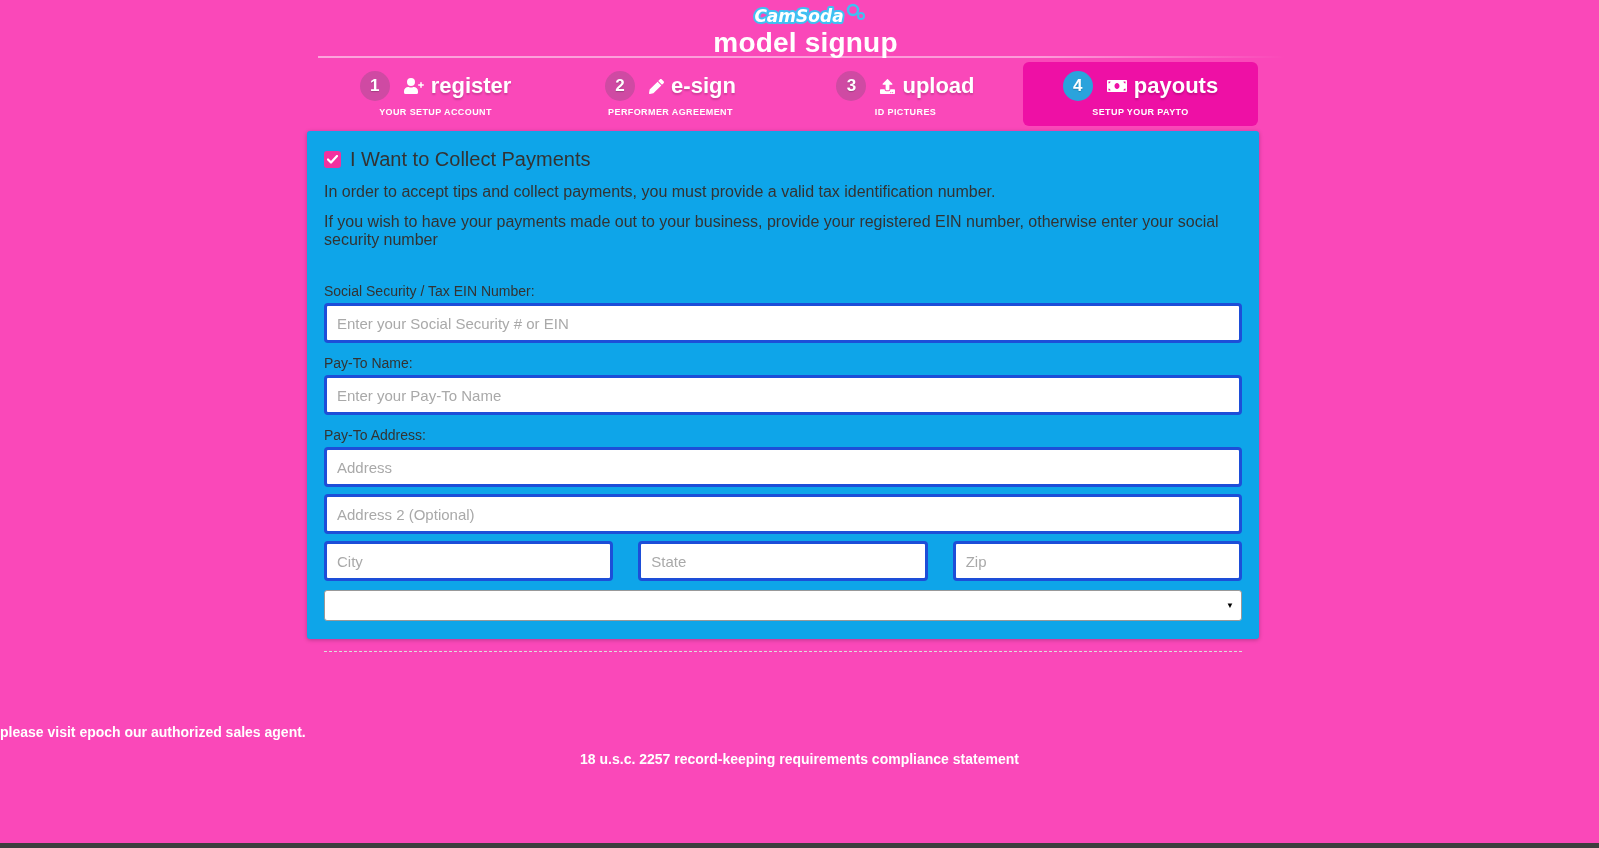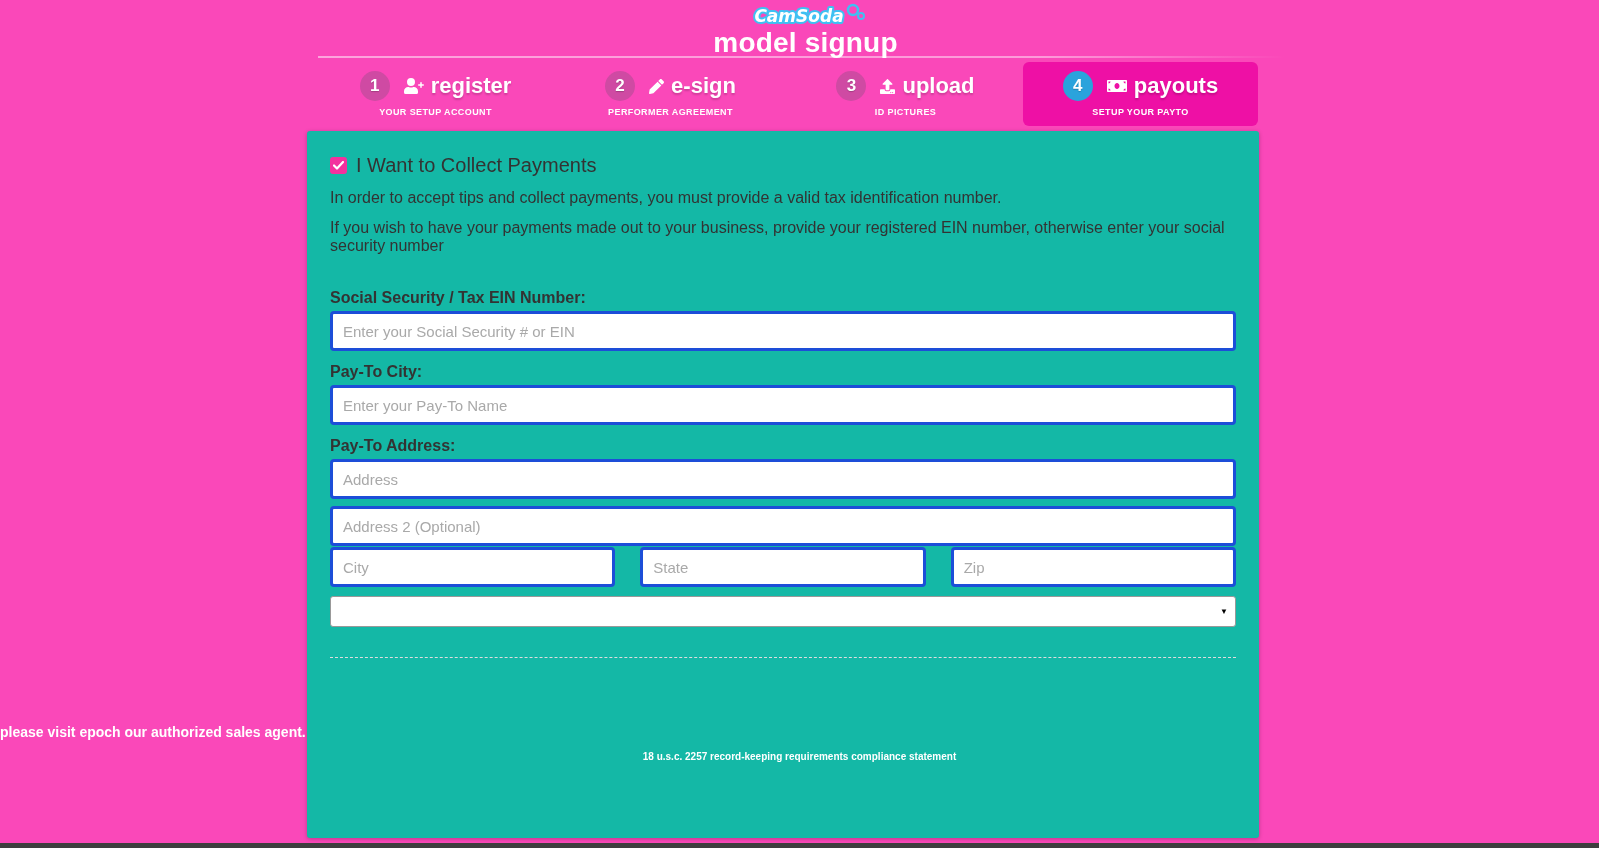--- a/index.html
+++ b/index.html
@@ -60,55 +60,55 @@
   .step-subtitle {
     margin-top: 6px;
     color: #fff; font-size: 9px; font-weight: bold;
     letter-spacing: 0.4px;
   }
 
   
   .card {
     position: absolute;
     left: 307px; top: 131px;
-    width: 952px; height: 707px;
-    background: #14b8a6;
+    width: 952px; height: 508px;
+    background: #0ea5e9;
     border-radius: 3px;
     box-shadow: 0 1px 4px rgba(0,0,0,0.25);
-    padding: 23px;
+    padding: 17px;
   }
   .checkbox-row { display: flex; align-items: center; }
   .checkbox {
     width: 17px; height: 17px;
     background: #f3319e;
     border-radius: 3px;
     display: flex; align-items: center; justify-content: center;
     margin-right: 9px;
     cursor: pointer;
   }
   .card-title { font-size: 20px; font-weight: normal; color: #333; }
   .intro-text { font-size: 16px; color: #333; margin-top: 12px; }
   .field-label {
     display: block;
-    font-size: 16px; font-weight: bold; color: #333;
+    font-size: 14px; font-weight: normal; color: #333;
     margin-top: 12px; margin-bottom: 4px;
   }
   .field-label.first { margin-top: 34px; }
   .text-input {
     width: 100%; height: 40px;
     border: 3px solid #1d4ed8; border-radius: 4px;
     background: #fff;
     padding: 0 10px;
     font-size: 15px; color: #555;
     font-family: "Liberation Sans", sans-serif;
     outline: none;
   }
   .text-input::placeholder { color: #a9a9a9; opacity: 1; }
   .stack-gap { margin-top: 7px; }
-  .city-row { display: flex; gap: 25px; margin-top: 1px; }
+  .city-row { display: flex; gap: 25px; margin-top: 7px; }
   .city-row .text-input { flex: 1; }
   .select-box {
     position: relative;
     margin-top: 9px;
     width: 100%; height: 31px;
     background: #fff;
     border: 1px solid #999;
     border-radius: 3px;
     cursor: pointer;
   }
@@ -137,21 +137,21 @@
     cursor: pointer;
   }
   .submit-arrow { margin-left: 10px; font-size: 18px; }
   .footer-line1 {
     position: absolute; top: 724px; left: 0; width: 100%;
     color: #fff; font-size: 14px; font-weight: bold; text-align: left;
     text-decoration: none; cursor: pointer;
   }
   .footer-line2 {
     position: absolute; top: 751px; left: 0; width: 100%;
-    color: #fff; font-size: 10px; font-weight: bold; text-align: center;
+    color: #fff; font-size: 14px; font-weight: bold; text-align: center;
     text-decoration: none; cursor: pointer;
   }
   .bottom-bar {
     position: absolute; bottom: 0; left: 0;
     width: 100%; height: 5px;
     background: #3e3e3e;
   }
 </style>
 </head>
 <body>
@@ -232,21 +232,21 @@
     </div>
     <div class="card-title">I Want to Collect Payments</div>
   </div>
 
   <p class="intro-text">In order to accept tips and collect payments, you must provide a valid tax identification number.</p>
   <p class="intro-text">If you wish to have your payments made out to your business, provide your registered EIN number, otherwise enter your social security number</p>
 
   <label class="field-label first">Social Security / Tax EIN Number:</label>
   <input class="text-input" type="text" placeholder="Enter your Social Security # or EIN" style="">
 
-  <label class="field-label">Pay-To City:</label>
+  <label class="field-label">Pay-To Name:</label>
   <input class="text-input" type="text" placeholder="Enter your Pay-To Name" style="">
 
   <label class="field-label">Pay-To Address:</label>
   <input class="text-input" type="text" placeholder="Address" style="">
   <input class="text-input stack-gap" type="text" placeholder="Address 2 (Optional)" style="">
 
   <div class="city-row">
     <input class="text-input" type="text" placeholder="City" style="">
     <input class="text-input" type="text" placeholder="State" style="">
     <input class="text-input" type="text" placeholder="Zip" style="">

